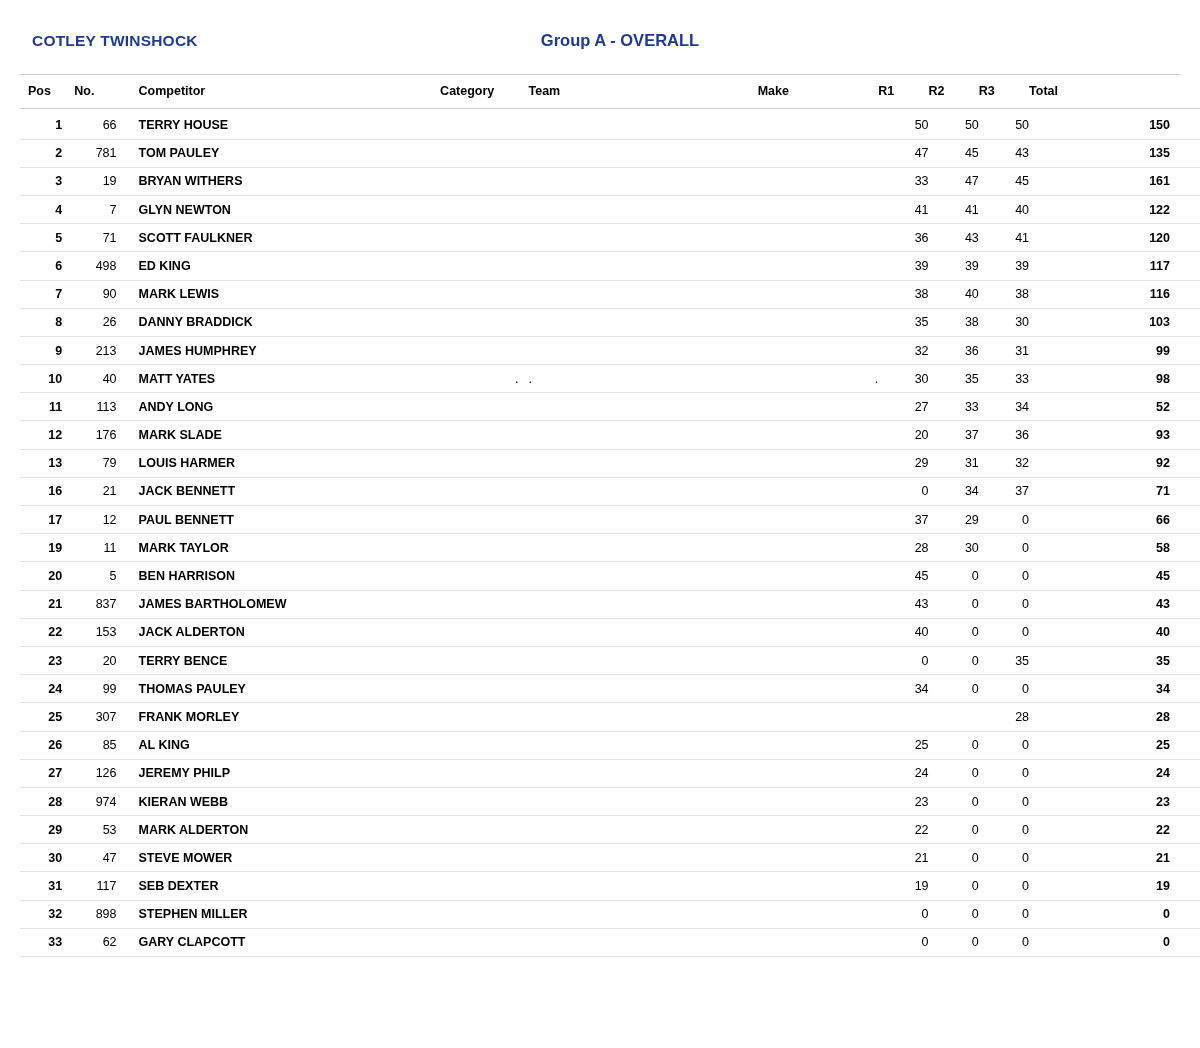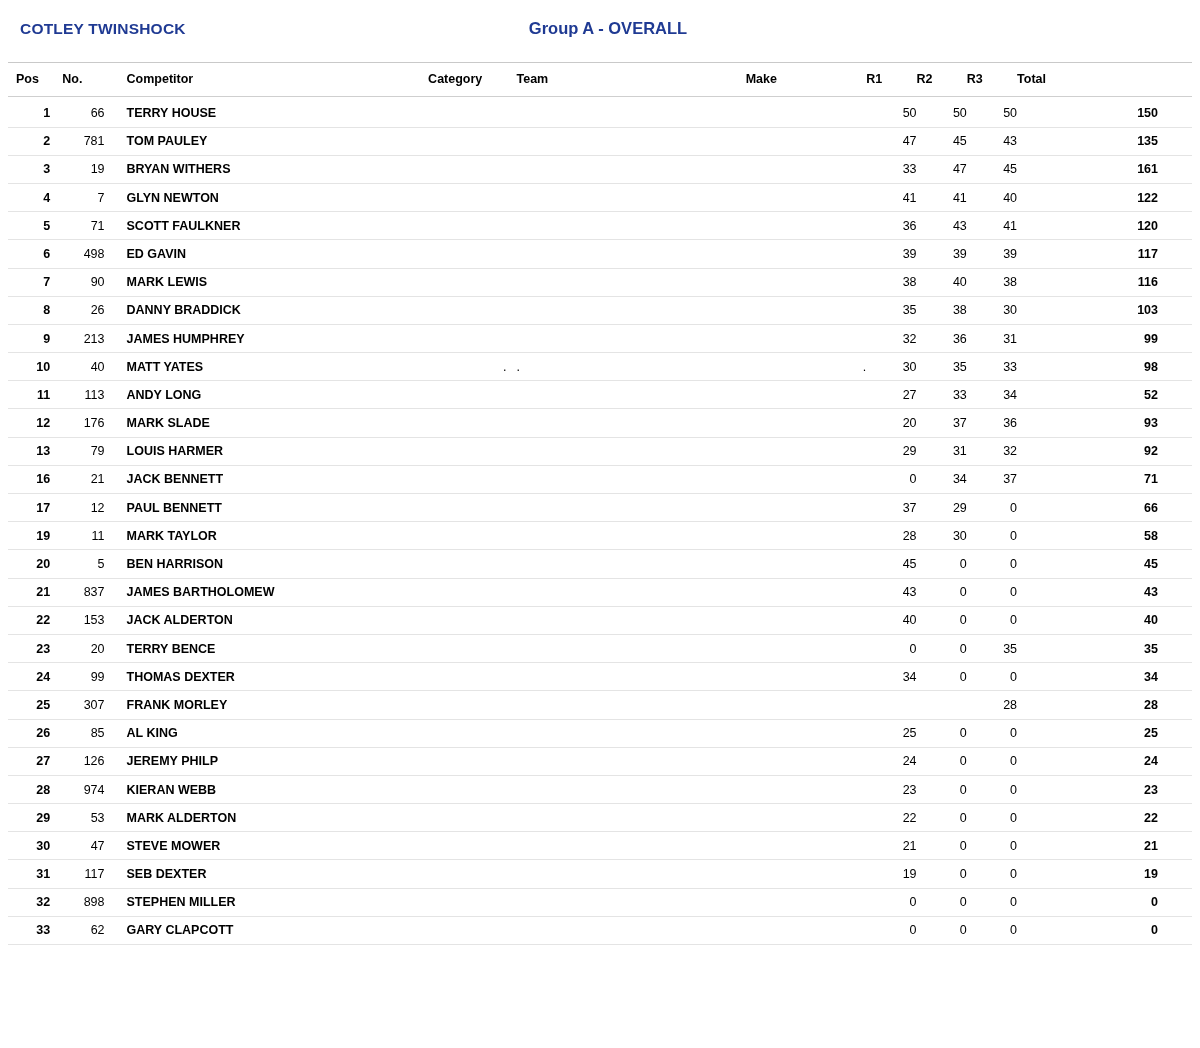--- a/index.html
+++ b/index.html
@@ -12,21 +12,21 @@
     height: 1048px;
     font-family: "Liberation Sans", sans-serif;
     color: #000000;
     -webkit-font-smoothing: antialiased;
   }
   .page {
     position: relative;
     width: 1200px;
     height: 1048px;
     box-sizing: border-box;
-    padding: 0;
+    padding: 12px;
   }
   .header-bar {
     position: relative;
     height: 62px;
     padding: 0 12px;
   }
   .event-title {
     position: absolute;
     left: 20px;
     top: 20px;
@@ -176,21 +176,21 @@
           <td class="c-team"></td>
           <td class="c-make"></td>
           <td class="c-r">36</td>
           <td class="c-r">43</td>
           <td class="c-r">41</td>
           <td class="c-total">120</td>
         </tr>
         <tr>
           <td class="c-pos">6</td>
           <td class="c-no">498</td>
-          <td class="c-comp">ED GAVIN</td>
+          <td class="c-comp">ED KING</td>
           <td class="c-cat"></td>
           <td class="c-team"></td>
           <td class="c-make"></td>
           <td class="c-r">39</td>
           <td class="c-r">39</td>
           <td class="c-r">39</td>
           <td class="c-total">117</td>
         </tr>
         <tr>
           <td class="c-pos">7</td>
@@ -356,21 +356,21 @@
           <td class="c-team"></td>
           <td class="c-make"></td>
           <td class="c-r">0</td>
           <td class="c-r">0</td>
           <td class="c-r">35</td>
           <td class="c-total">35</td>
         </tr>
         <tr>
           <td class="c-pos">24</td>
           <td class="c-no">99</td>
-          <td class="c-comp">THOMAS DEXTER</td>
+          <td class="c-comp">THOMAS PAULEY</td>
           <td class="c-cat"></td>
           <td class="c-team"></td>
           <td class="c-make"></td>
           <td class="c-r">34</td>
           <td class="c-r">0</td>
           <td class="c-r">0</td>
           <td class="c-total">34</td>
         </tr>
         <tr>
           <td class="c-pos">25</td>

